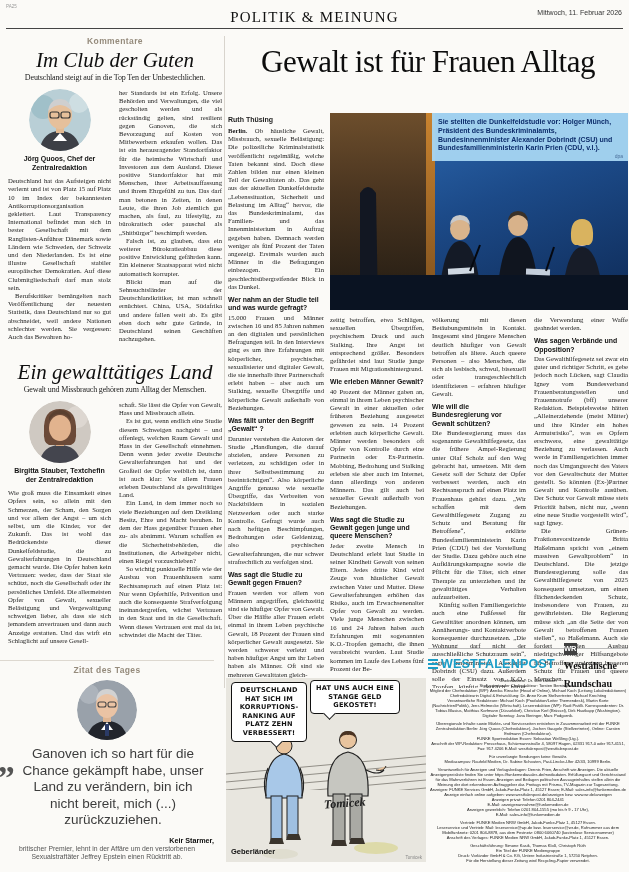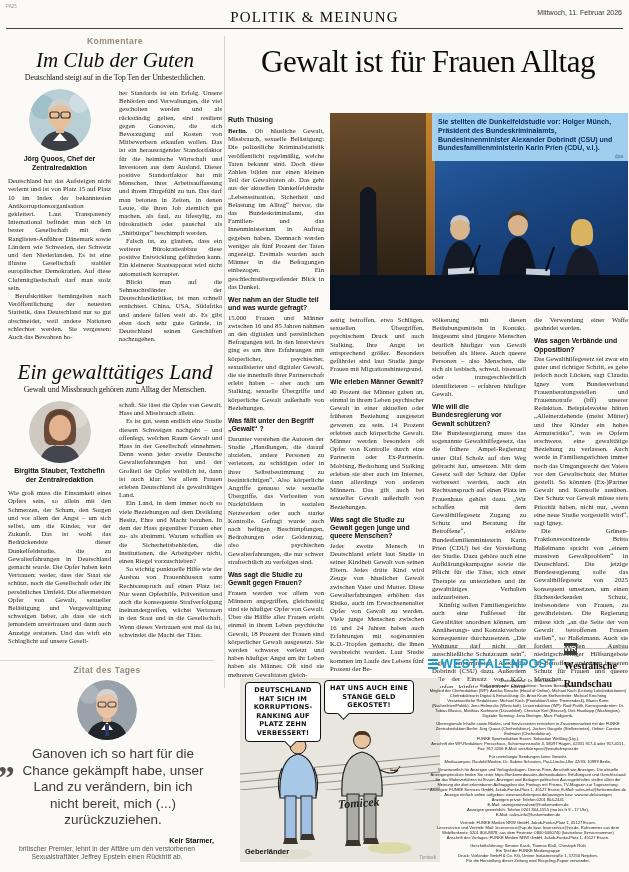--- a/index.html
+++ b/index.html
@@ -49,21 +49,21 @@
   .photo{position:absolute;left:330px;top:113px;width:298px;height:197px;overflow:hidden;background:#101a2e;}
   .ph-wood{position:absolute;left:0;top:0;width:96px;height:197px;
         background:linear-gradient(180deg,#6d4e2c 0%,#4a3520 40%,#201a12 100%);}
   .ph-strip{position:absolute;left:96px;top:0;width:9px;height:197px;background:linear-gradient(180deg,#c9832f,#7c4f1d);}
   .ph-blue{position:absolute;left:105px;top:0;right:0;height:197px;
         background:linear-gradient(160deg,#2b66ad 0%,#1c4a88 40%,#0e2a56 100%);}
   .ph-caption{position:absolute;right:0;top:0;width:184px;background:rgba(167,214,242,.95);
         padding:5px 6px 8px;font:bold 7px/8.8px "Liberation Sans",sans-serif;color:#0d2d6b;}
   .ph-credit{position:absolute;right:5px;bottom:2px;font:5px "Liberation Sans",sans-serif;color:#4a6f9a;font-weight:normal;}
   
-  .cartoon{position:absolute;left:240px;top:678px;width:200px;height:184px;background:#e8e6df;overflow:hidden;}
+  .cartoon{position:absolute;left:226px;top:678px;width:200px;height:184px;background:#e8e6df;overflow:hidden;}
   .bubble{position:absolute;background:#fff;border:1.6px solid #111;padding:3px 4px;
         font:bold 6.6px/8.6px "DejaVu Sans",sans-serif;color:#111;text-align:center;letter-spacing:.2px;}
   .bubble1{left:5px;top:4px;width:66px;border-radius:4px;}
   .bubble2{left:84px;top:2px;width:80px;border-radius:4px;}
   .tail{position:absolute;width:8px;height:8px;background:#fff;transform:rotate(45deg);
         border-right:1.6px solid #111;border-bottom:1.6px solid #111;}
   .tail1{left:40px;bottom:-5px;}
   .tail2{left:14px;bottom:-5px;}
   .cartoon-caption{position:absolute;left:5px;bottom:6px;font:bold 7.5px "Liberation Sans",sans-serif;color:#111;}
   .cartoon-sig{position:absolute;left:98px;top:118px;font:italic bold 12px "Liberation Serif",serif;

